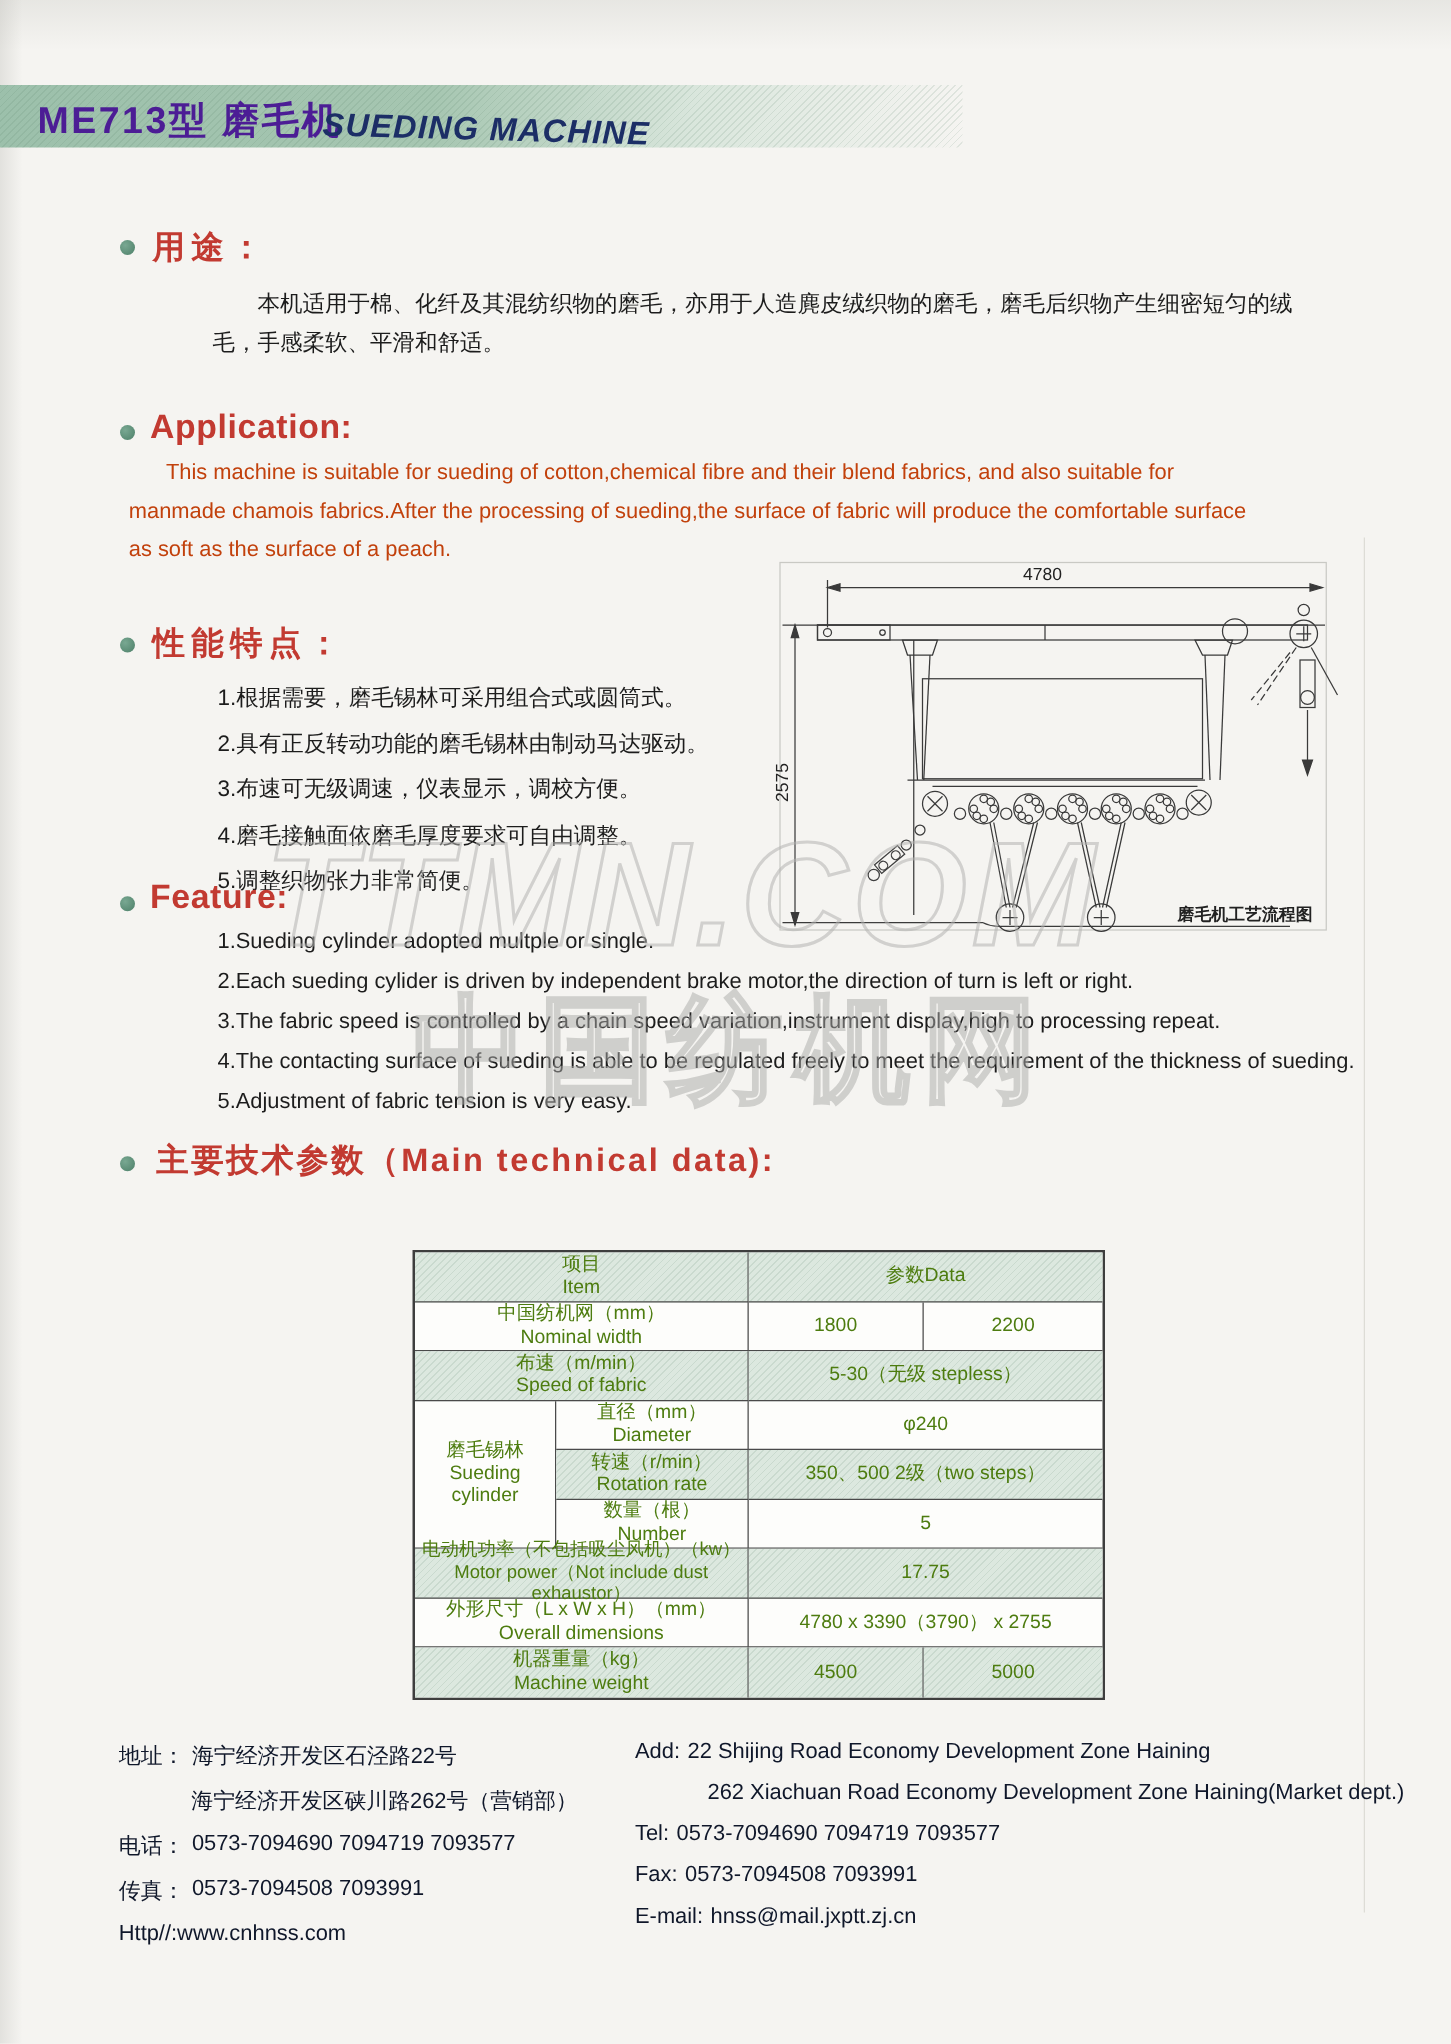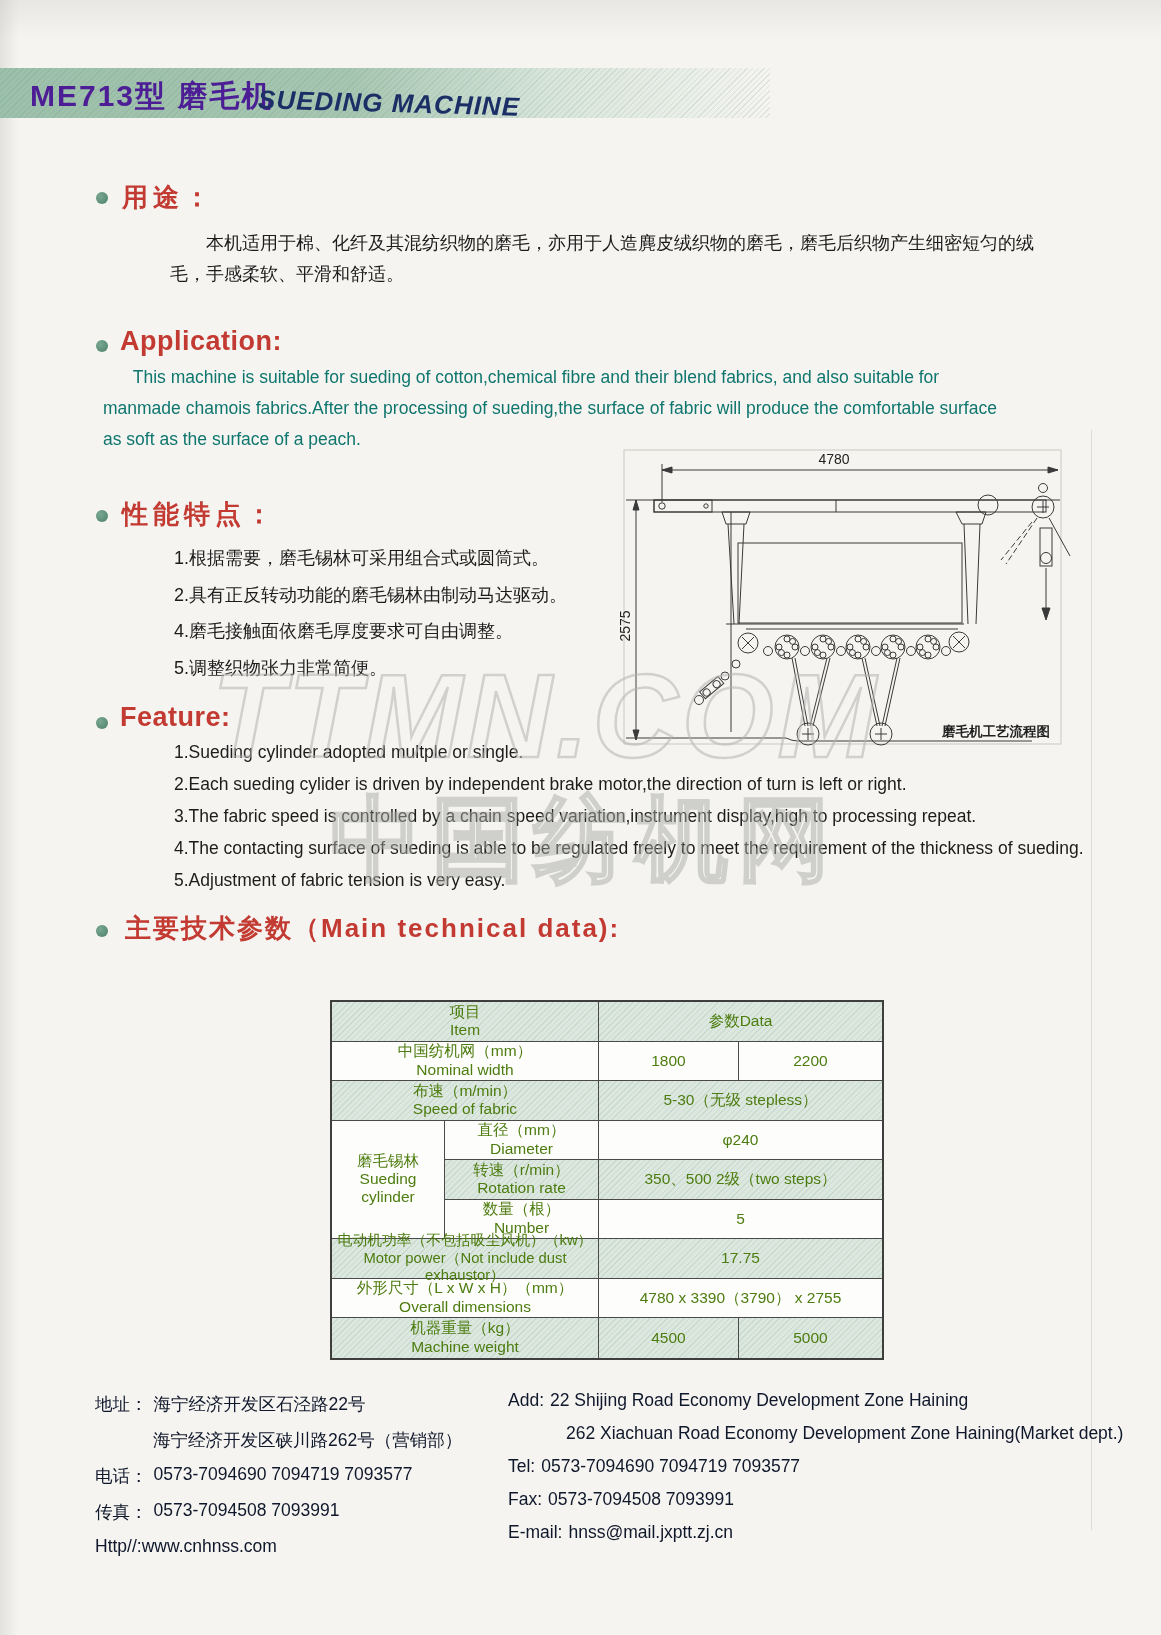--- a/index.html
+++ b/index.html
@@ -28,21 +28,21 @@
     color:#1c2e66;letter-spacing:1px;transform:rotate(1.6deg);}
 
   
   .bullet{position:absolute;width:12px;height:12px;border-radius:50%;
     background:radial-gradient(circle at 35% 35%, #79a892, #4c7f68);}
   .h-red{position:absolute;color:#c23a31;font-weight:bold;}
   .cn-head{font-size:26px;letter-spacing:5px;}
   .en-head{font-size:27px;letter-spacing:0.5px;text-align:right;}
 
   .body-cn{position:absolute;font-size:18px;line-height:1.72;color:#1c1c1c;text-indent:2em;}
-  .body-en{position:absolute;font-size:17.5px;line-height:1.78;color:#0f766e;text-indent:1.7em;}
+  .body-en{position:absolute;font-size:17.5px;line-height:1.78;color:#c2410c;text-indent:1.7em;}
   .list{position:absolute;font-size:18px;color:#1c1c1c;}
   .list div{margin-bottom:12.5px;white-space:nowrap;}
   .list-en{font-size:17.5px;}
   .list-en div{margin-bottom:11px;}
 
   
   .wm{position:absolute;pointer-events:none;font-weight:bold;color:rgba(255,255,255,.06);
     -webkit-text-stroke:2.5px #b4b4b2;opacity:.55;z-index:6;}
   .wm1{left:212px;top:648px;font-size:118px;font-style:italic;letter-spacing:4px;}
   .wm2{left:330px;top:778px;font-size:92px;letter-spacing:10px;-webkit-text-stroke:2.5px #ababa9;opacity:.5;}
@@ -225,20 +225,21 @@
   <text x="34" y="190" font-size="14" text-anchor="middle" transform="rotate(-90 34 190)">2575</text>
   <text x="346" y="300" font-size="13.5" font-weight="bold">磨毛机工艺流程图</text>
 </svg>
 </div>
 
 <span class="bullet" style="left:96px;top:510px;"></span>
 <div class="h-red cn-head" style="left:122px;top:497px;">性能特点：</div>
 <div class="list" style="left:174px;top:546px;">
   <div>1.根据需要，磨毛锡林可采用组合式或圆筒式。</div>
   <div>2.具有正反转动功能的磨毛锡林由制动马达驱动。</div>
+  <div>3.布速可无级调速，仪表显示，调校方便。</div>
   <div>4.磨毛接触面依磨毛厚度要求可自由调整。</div>
   <div>5.调整织物张力非常简便。</div>
 </div>
 
 <span class="bullet" style="left:96px;top:717px;"></span>
 <div class="h-red en-head" style="left:120px;top:702px;">Feature:</div>
 <div class="list list-en" style="left:174px;top:742px;">
   <div>1.Sueding cylinder adopted multple or single.</div>
   <div>2.Each sueding cylider is driven by independent brake motor,the direction of turn is left or right.</div>
   <div>3.The fabric speed is controlled by a chain speed variation,instrument display,high to processing repeat.</div>

